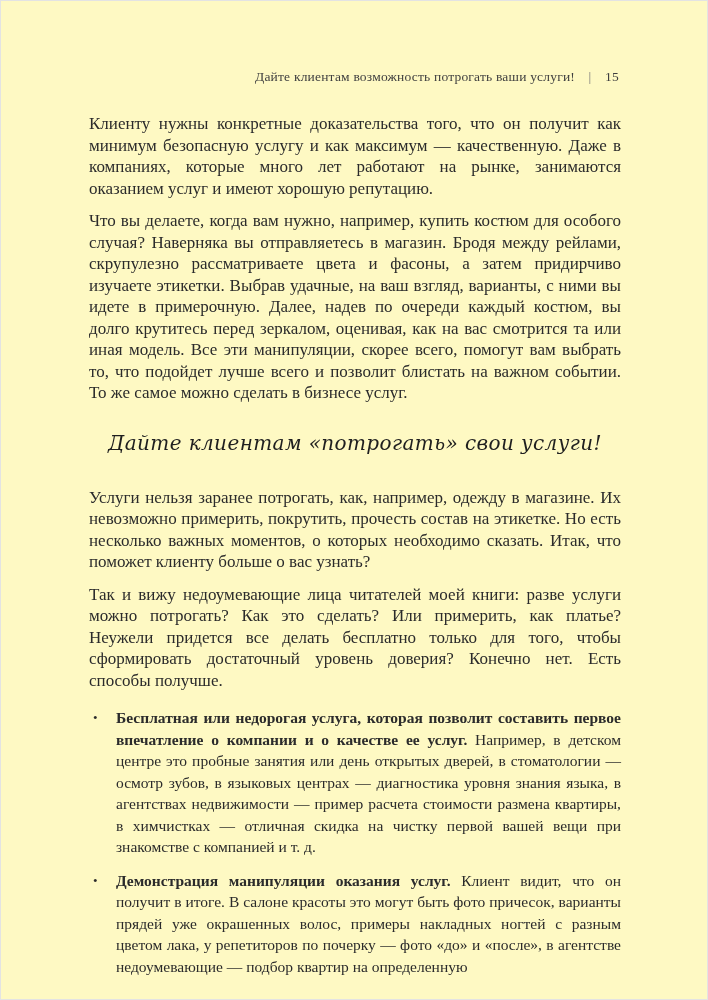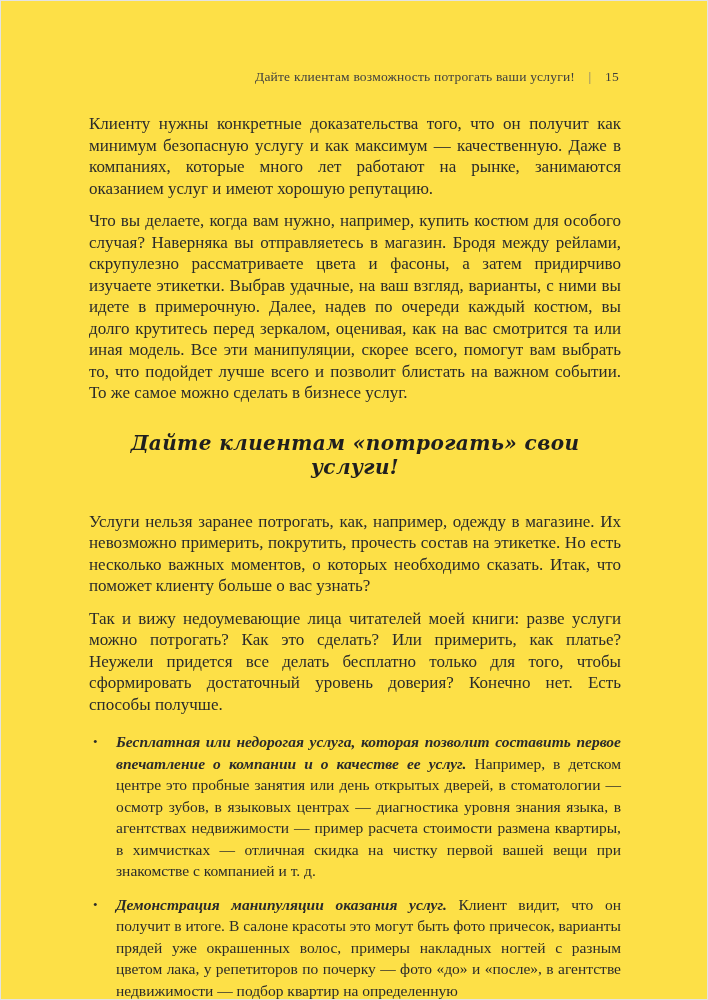--- a/index.html
+++ b/index.html
@@ -5,21 +5,21 @@
   html, body {
     margin: 0;
     padding: 0;
     background: #ffffff;
   }
   .page {
     position: relative;
     width: 708px;
     height: 1000px;
     margin: 0 auto;
-    background: #fde047;
+    background: #fef9c3;
     box-sizing: border-box;
     border: 1px solid #e3e3e3;
     font-family: "Liberation Serif", "DejaVu Serif", serif;
     color: #2b2b2b;
     overflow: hidden;
   }
   .running-header {
     position: absolute;
     top: 68px;
     left: 88px;
@@ -49,21 +49,21 @@
     font-size: 17px;
     line-height: 21.5px;
     text-align: justify;
     hyphens: auto;
   }
   h2.section-heading {
     margin: 27px 0 32px 0;
     text-align: center;
     font-family: "DejaVu Serif", "Liberation Serif", serif;
     font-style: italic;
-    font-weight: bold;
+    font-weight: normal;
     font-size: 20px;
     letter-spacing: 0.4px;
     color: #1f1f1f;
   }
   ul.bullet-list {
     list-style: none;
     margin: 16px 0 0 0;
     padding: 0;
   }
   ul.bullet-list li {
@@ -78,21 +78,20 @@
   ul.bullet-list .marker {
     position: absolute;
     left: 4px;
     top: 0;
     font-size: 13px;
     line-height: 21.5px;
     color: #2b2b2b;
   }
   .lead {
     font-weight: bold;
-    font-style: italic;
   }
 </style>
 </head>
 <body>
 
 <div class="page">
 
   <div class="running-header">
     <span>Дайте клиентам возможность потрогать ваши услуги!</span>
     <span class="divider">|</span>
@@ -113,19 +112,19 @@
 
     <ul class="bullet-list">
       <li>
         <span class="marker">•</span>
         <span class="lead">Бесплатная или недорогая услуга, которая позволит составить первое впечатление о компании и о качестве ее услуг.</span>
         <span class="rest">Например, в детском центре это пробные занятия или день открытых дверей, в стоматологии — осмотр зубов, в языковых центрах — диагностика уровня знания языка, в агентствах недвижимости — пример расчета стоимости размена квартиры, в химчистках — отличная скидка на чистку первой вашей вещи при знакомстве с компанией и т. д.</span>
       </li>
       <li>
         <span class="marker">•</span>
         <span class="lead">Демонстрация манипуляции оказания услуг.</span>
-        <span class="rest">Клиент видит, что он получит в итоге. В салоне красоты это могут быть фото причесок, варианты прядей уже окрашенных волос, примеры накладных ногтей с разным цветом лака, у репетиторов по почерку — фото «до» и «после», в агентстве недвижимости — подбор квартир на определенную</span>
+        <span class="rest">Клиент видит, что он получит в итоге. В салоне красоты это могут быть фото причесок, варианты прядей уже окрашенных волос, примеры накладных ногтей с разным цветом лака, у репетиторов по почерку — фото «до» и «после», в агентстве недоумевающие — подбор квартир на определенную</span>
       </li>
     </ul>
 
   </div>
 
 </div>
 
 </body></html>

